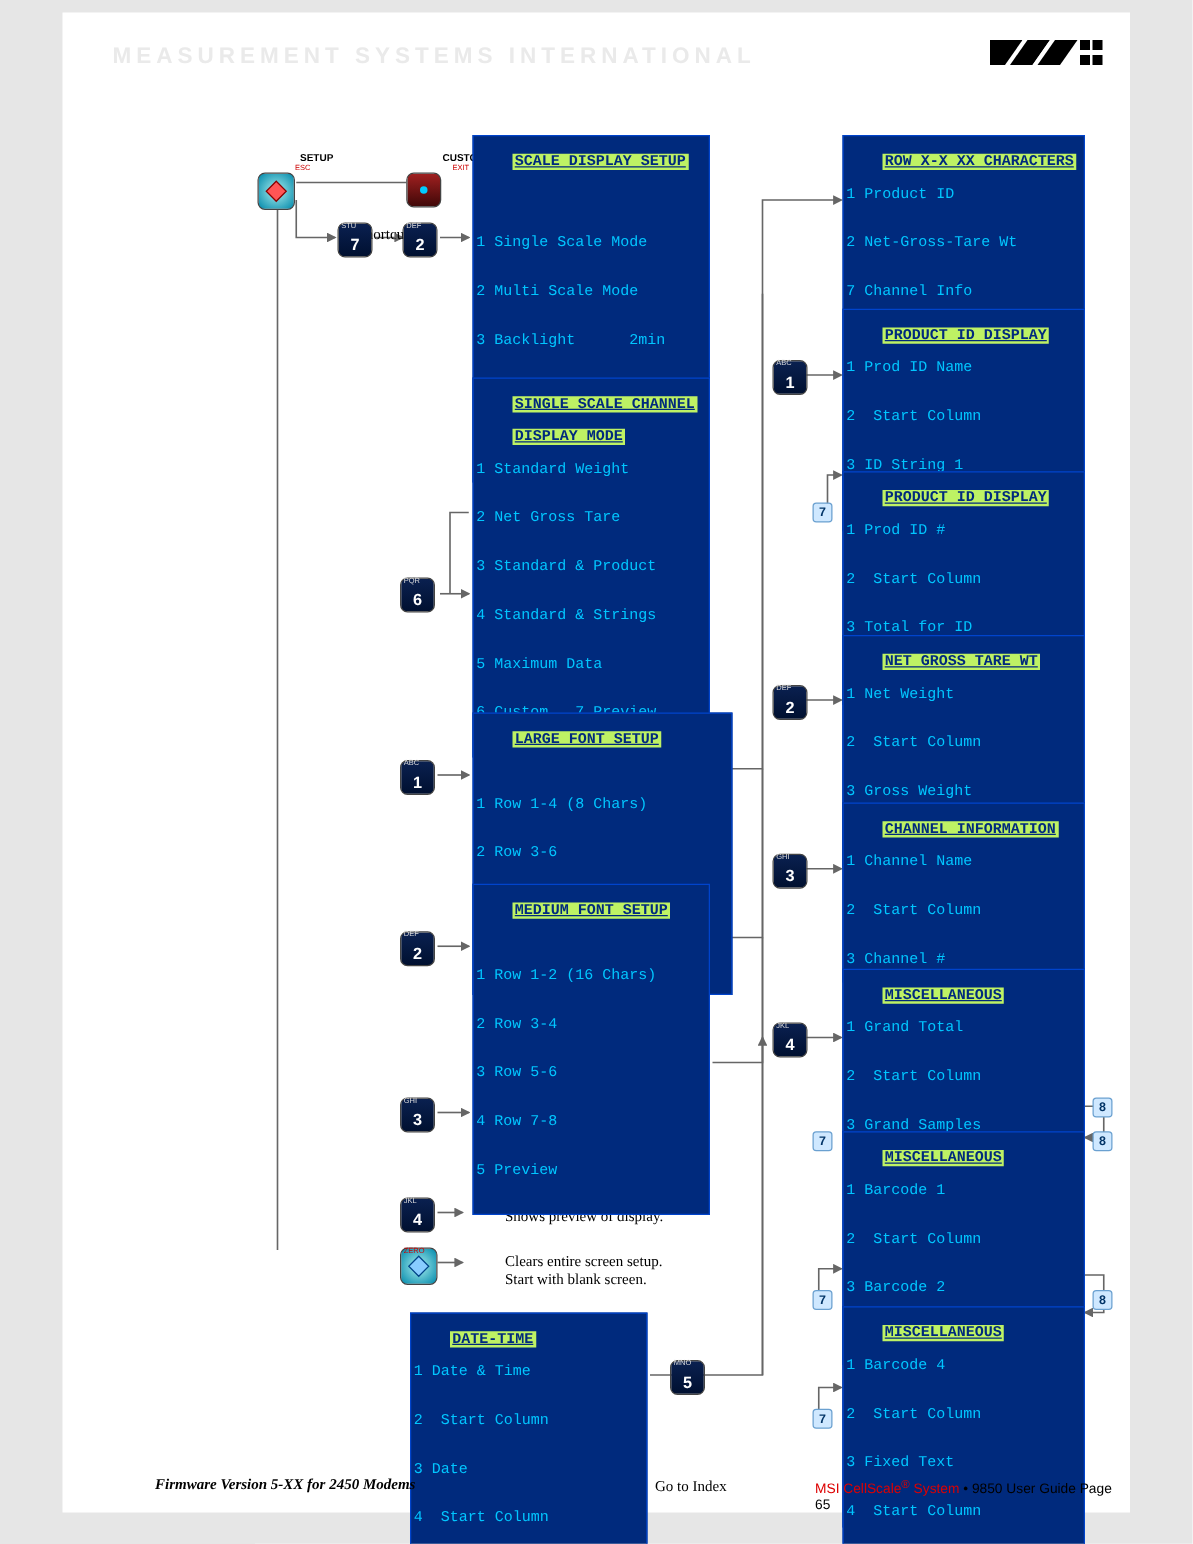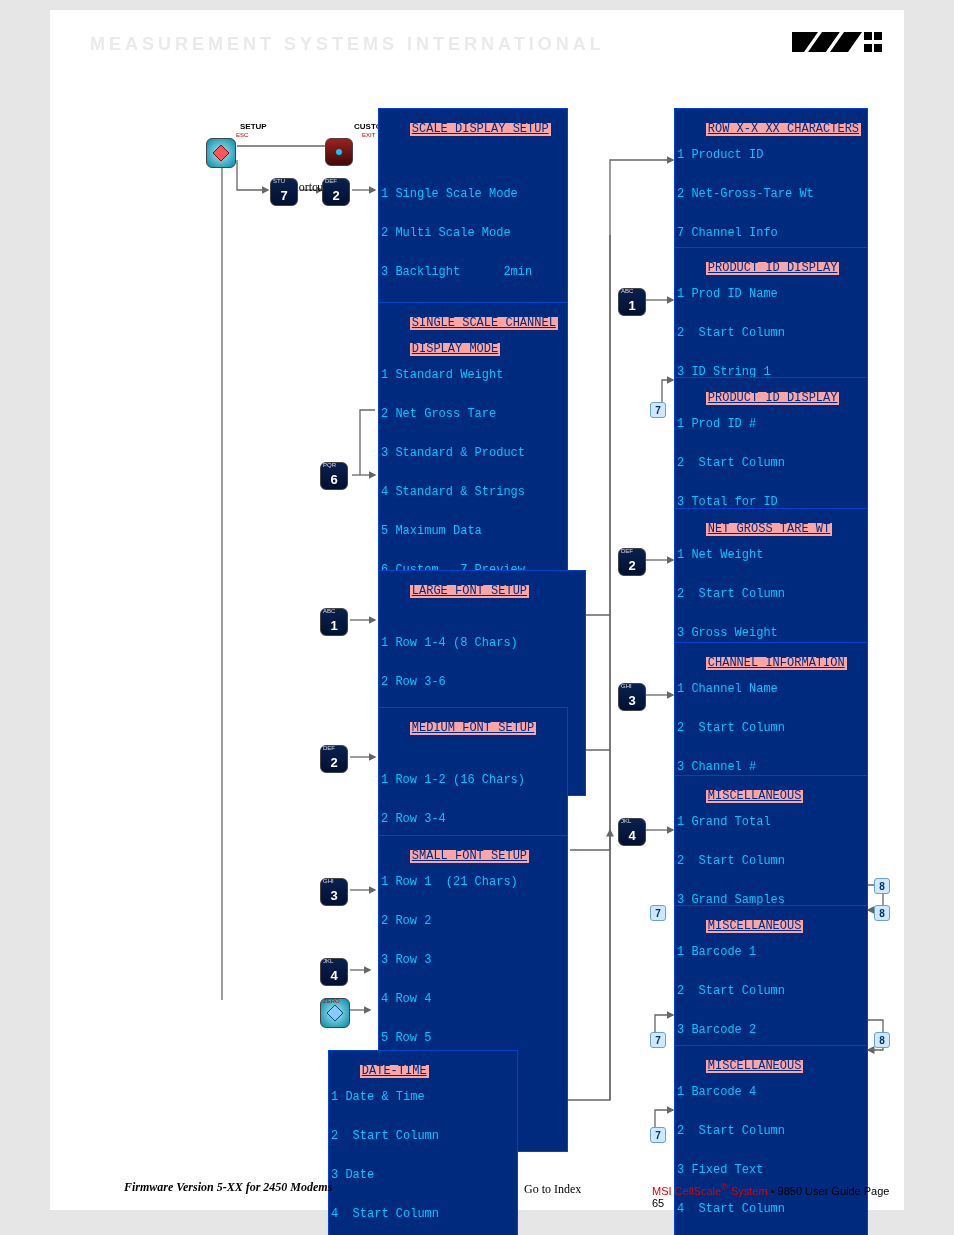--- a/index.html
+++ b/index.html
@@ -47,24 +47,24 @@
     background: #002a7d;
     color: #00c6ff;
     font-family: "Courier New", monospace;
     font-size: 12px;
     line-height: 13px;
     border: 1px solid #0044cc;
     padding: 1px 2px 2px 2px;
     white-space: pre;
   }
   .panel-title {
-    background: #fca5a5;
+    background: #bef264;
     color: #002a7d;
     text-decoration: underline;
-    font-weight: normal;
+    font-weight: bold;
     padding: 0 2px;
     display: inline-block;
     margin-bottom: 0px;
   }
   .panel .row { display: block; }
 
   
   .key {
     position: absolute;
     width: 28px;
@@ -286,30 +286,20 @@
   <div class="panel" style="left:328px; top:697px; width:190px;">
     <span class="panel-title">MEDIUM FONT SETUP</span>
     <span class="row"></span>
     <span class="row">1 Row 1-2 (16 Chars)</span>
     <span class="row">2 Row 3-4</span>
     <span class="row">3 Row 5-6</span>
     <span class="row">4 Row 7-8</span>
     <span class="row">5 Preview</span>
   </div>
 
-  <div class="panel" style="left:328px; top:825px; width:190px;">
-    <span class="panel-title">SMALL FONT SETUP</span>
-    <span class="row">1 Row 1  (21 Chars)</span>
-    <span class="row">2 Row 2</span>
-    <span class="row">3 Row 3</span>
-    <span class="row">4 Row 4</span>
-    <span class="row">5 Row 5</span>
-    <span class="row">6 Row 6   8 Row 8</span>
-    <span class="row">7 Row 7   9 Preview</span>
-  </div>
 
   <div class="panel" style="left:278px; top:1040px; width:190px;">
     <span class="panel-title">DATE-TIME</span>
     <span class="row">1 Date &amp; Time</span>
     <span class="row">2  Start Column</span>
     <span class="row">3 Date</span>
     <span class="row">4  Start Column</span>
     
     
   </div>

